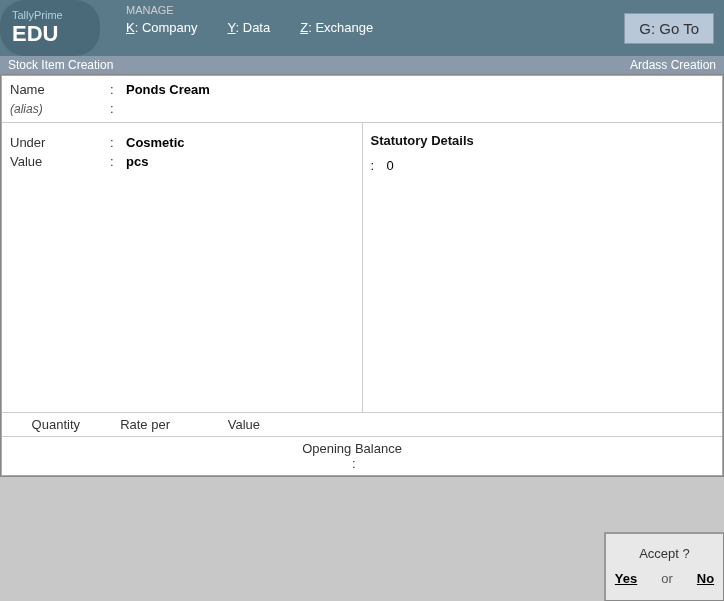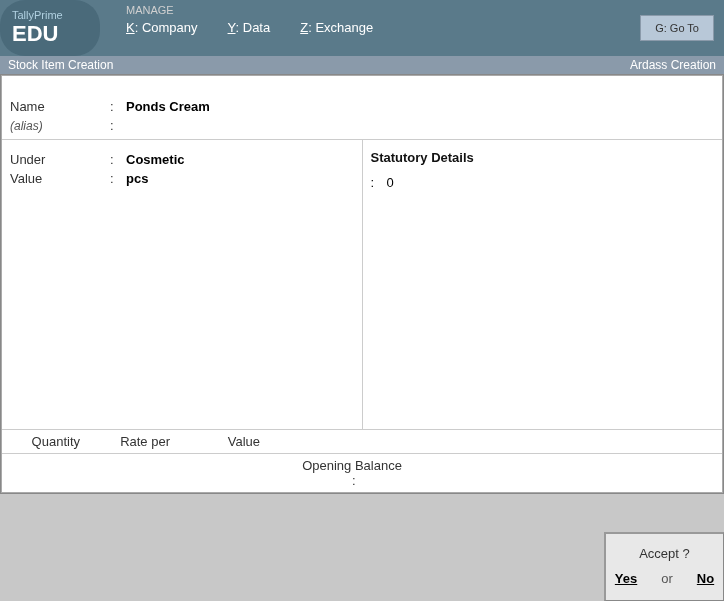--- a/index.html
+++ b/index.html
@@ -61,21 +61,21 @@
       cursor: pointer;
     }
     .nav-item span.key {
       text-decoration: underline;
     }
     .go-to-btn {
       background: #b8c8d8;
       border: 1px solid #8a9aaa;
       color: #333;
       padding: 6px 14px;
-      font-size: 11px;
+      font-size: 15px;
       cursor: pointer;
       align-self: center;
       margin-right: 10px;
       white-space: nowrap;
     }
 
     
     .sub-header {
       background: #8a9aaa;
       display: flex;
@@ -87,21 +87,21 @@
 
     
     .main-content {
       background: white;
       margin: 0;
       border: 1px solid #aaa;
     }
 
     
     .name-section {
-      padding: 21px 8px 4px 8px;
+      padding: 4px 8px 4px 8px;
       border-bottom: 1px solid #ccc;
     }
     .field-row {
       display: flex;
       align-items: baseline;
       padding: 2px 0;
     }
     .field-label {
       width: 100px;
       color: #333;

